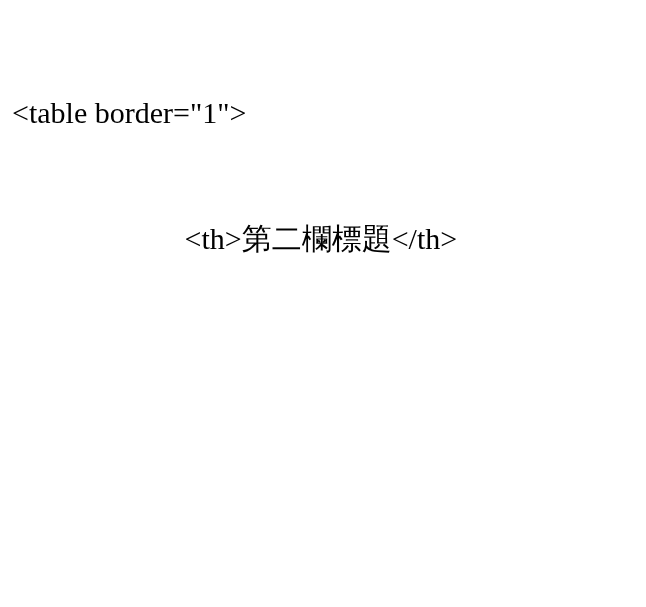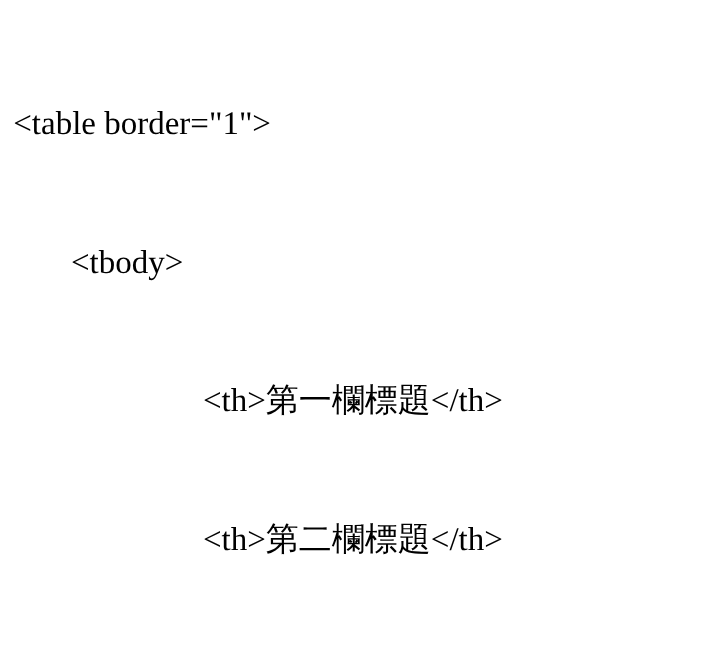--- a/index.html
+++ b/index.html
@@ -26,22 +26,20 @@
   .code-line {
     white-space: pre;
     height: 42px;
   }
 </style>
 </head>
 <body>
 
 <div class="code-block">
   <div class="code-line">&lt;table border="1"&gt;</div>
-  <div class="code-line">       &lt;tbody&gt;</div>
-  <div class="code-line">                       &lt;th&gt;第一欄標題&lt;/th&gt;</div>
   <div class="code-line">                       &lt;th&gt;第二欄標題&lt;/th&gt;</div>
   
   
   
   
   
   
   
   
   

